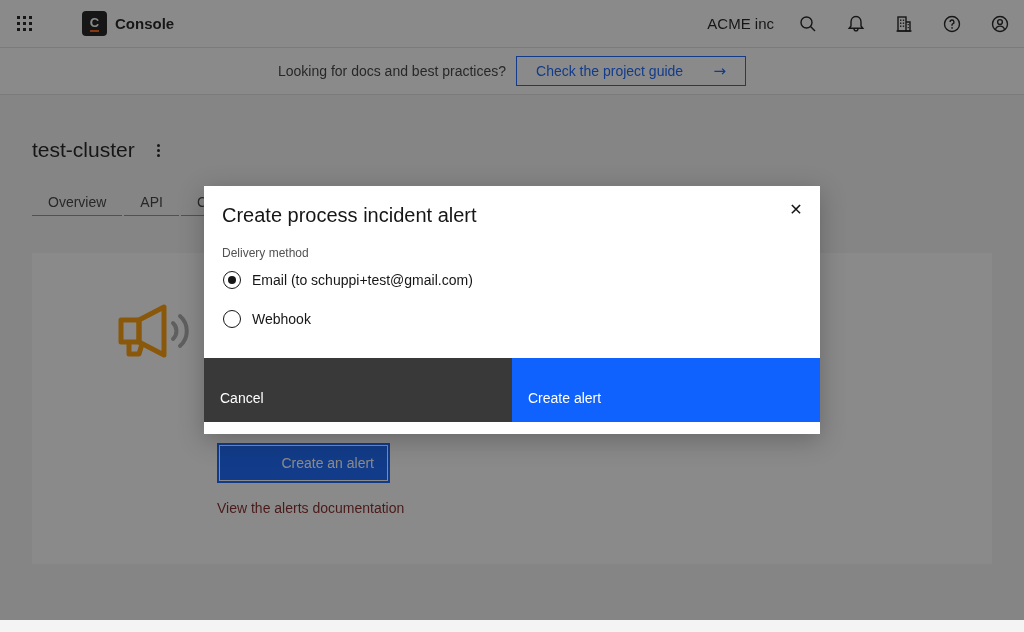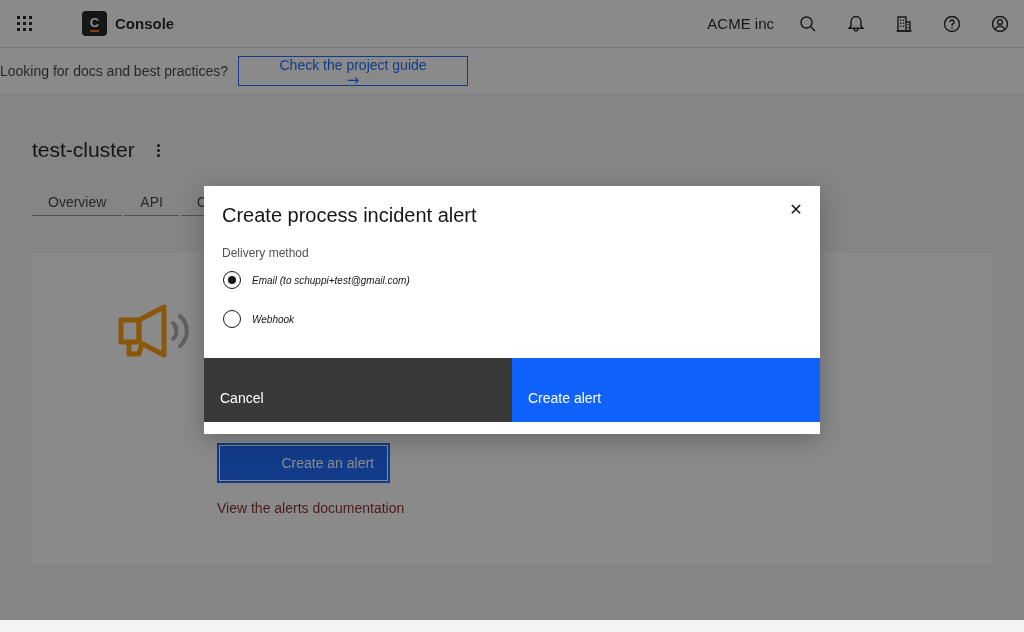--- a/index.html
+++ b/index.html
@@ -29,27 +29,27 @@
   .logo-badge .bar { width:9px; height:2px; background:#fc5d0d; margin-top:1px; }
   .product-name { font-size:15px; font-weight:700; color:#161616; }
   .header-right { margin-left:auto; display:flex; align-items:center; height:48px; }
   .org-name { font-size:15px; color:#161616; margin-right:10px; }
   .hicon-btn { width:48px; height:48px; display:flex; align-items:center; justify-content:center; background:none; border:none; cursor:pointer; color:#161616; }
   .hicon-btn svg { display:block; }
 
   
   .banner {
     height:47px; background:#ffffff; border-bottom:1px solid #e0e0e0;
-    display:flex; align-items:center; gap:10px;
+    display:flex; align-items:center; justify-content:center; gap:10px;
   }
   .banner-text { font-size:14px; color:#393939; }
   .guide-btn {
     width:230px; height:30px; border:1px solid #0f62fe; background:transparent;
     color:#0f62fe; font-size:14px; font-family:inherit; cursor:pointer;
-    display:flex; align-items:center; justify-content:space-between; padding:0 19px;flex-direction:column;
+    display:flex; align-items:center; justify-content:space-between; padding:0 19px;
   }
   .guide-btn .arrow { font-family:"DejaVu Sans", sans-serif; font-size:15px; line-height:1; }
 
   
   .page { padding:0 32px; }
   .title-row { margin-top:43px; display:flex; align-items:center; gap:12px; }
   .page-title { font-size:21px; font-weight:400; color:#161616; letter-spacing:0; }
   .overflow-btn { width:24px; height:24px; background:none; border:none; cursor:pointer; display:flex; flex-direction:column; align-items:center; justify-content:center; gap:2px; }
   .overflow-btn i { width:3px; height:3px; border-radius:50%; background:#161616; display:block; }
 
@@ -89,21 +89,21 @@
   }
   .section-label { position:absolute; left:18px; top:60px; font-size:12px; color:#525252; }
   .option-row { position:absolute; left:19px; display:flex; align-items:center; cursor:pointer; }
   .option-row.one { top:85px; }
   .option-row.two { top:124px; }
   .radio {
     width:18px; height:18px; border:1.5px solid #161616; border-radius:50%;
     display:inline-flex; align-items:center; justify-content:center; background:#ffffff;
   }
   .radio.checked::after { content:""; width:8px; height:8px; border-radius:50%; background:#161616; }
-  .option-label { font-size:10px; color:#161616; margin-left:11px;font-style:italic; }
+  .option-label { font-size:14px; color:#161616; margin-left:11px; }
   .modal-footer { position:absolute; left:0; bottom:0; width:100%; height:76px; display:flex; }
   .modal-btn {
     flex:1 1 50%; height:64px; border:none; cursor:pointer; font-family:inherit;
     font-size:14px; text-align:left; vertical-align:top; padding:15px 16px 0 16px;
     display:block; color:#ffffff;
   }
   .btn-secondary { background:#393939; }
   .btn-primary { background:#0f62fe; }
 
   .icon-stroke { stroke:#161616; fill:none; stroke-width:1.4; }

